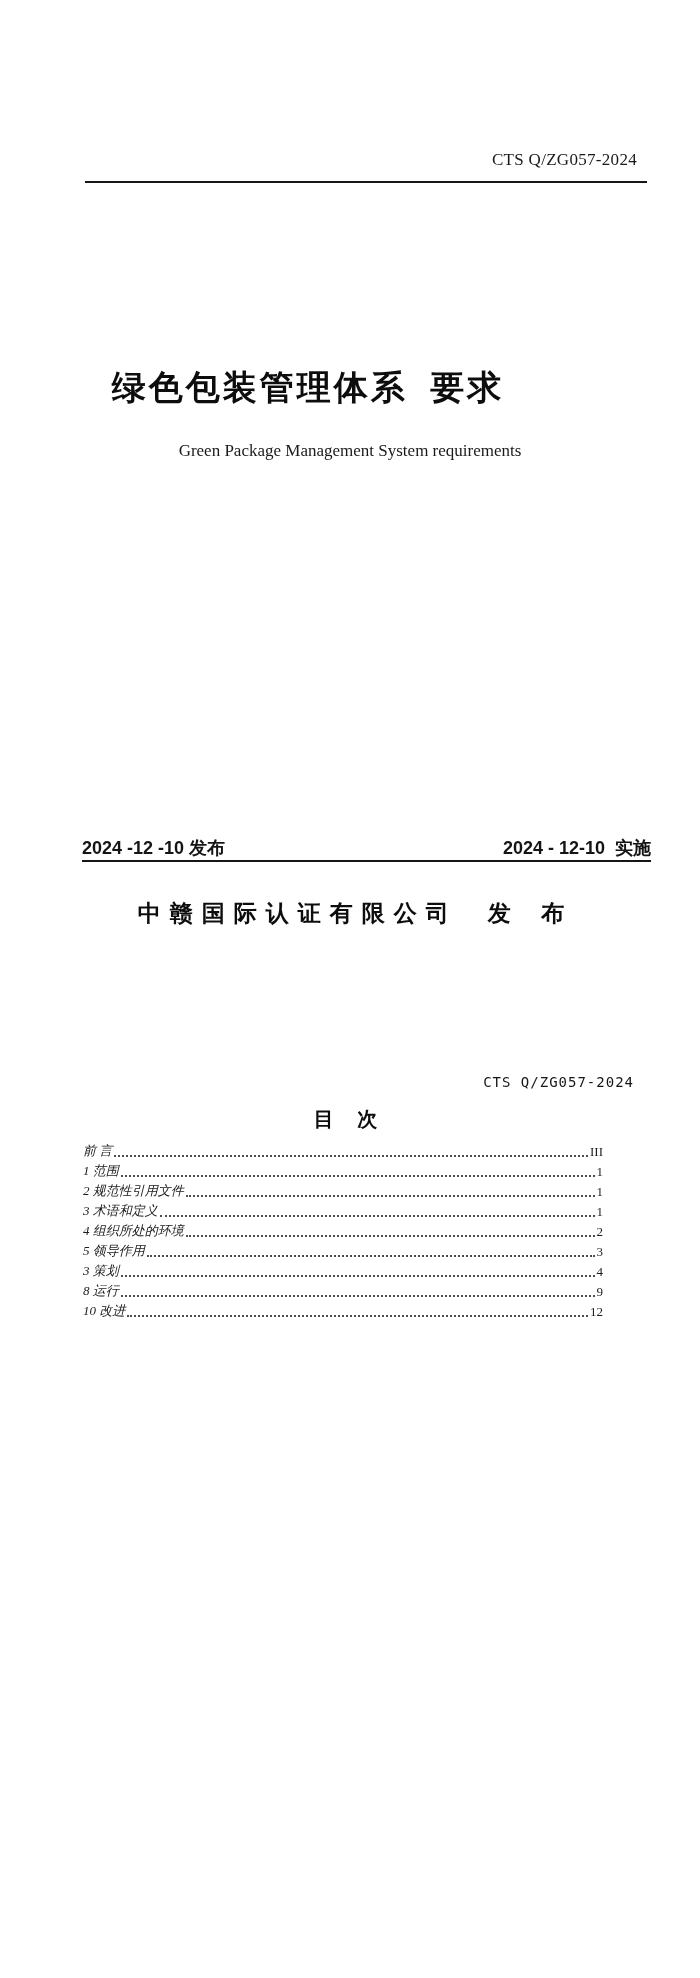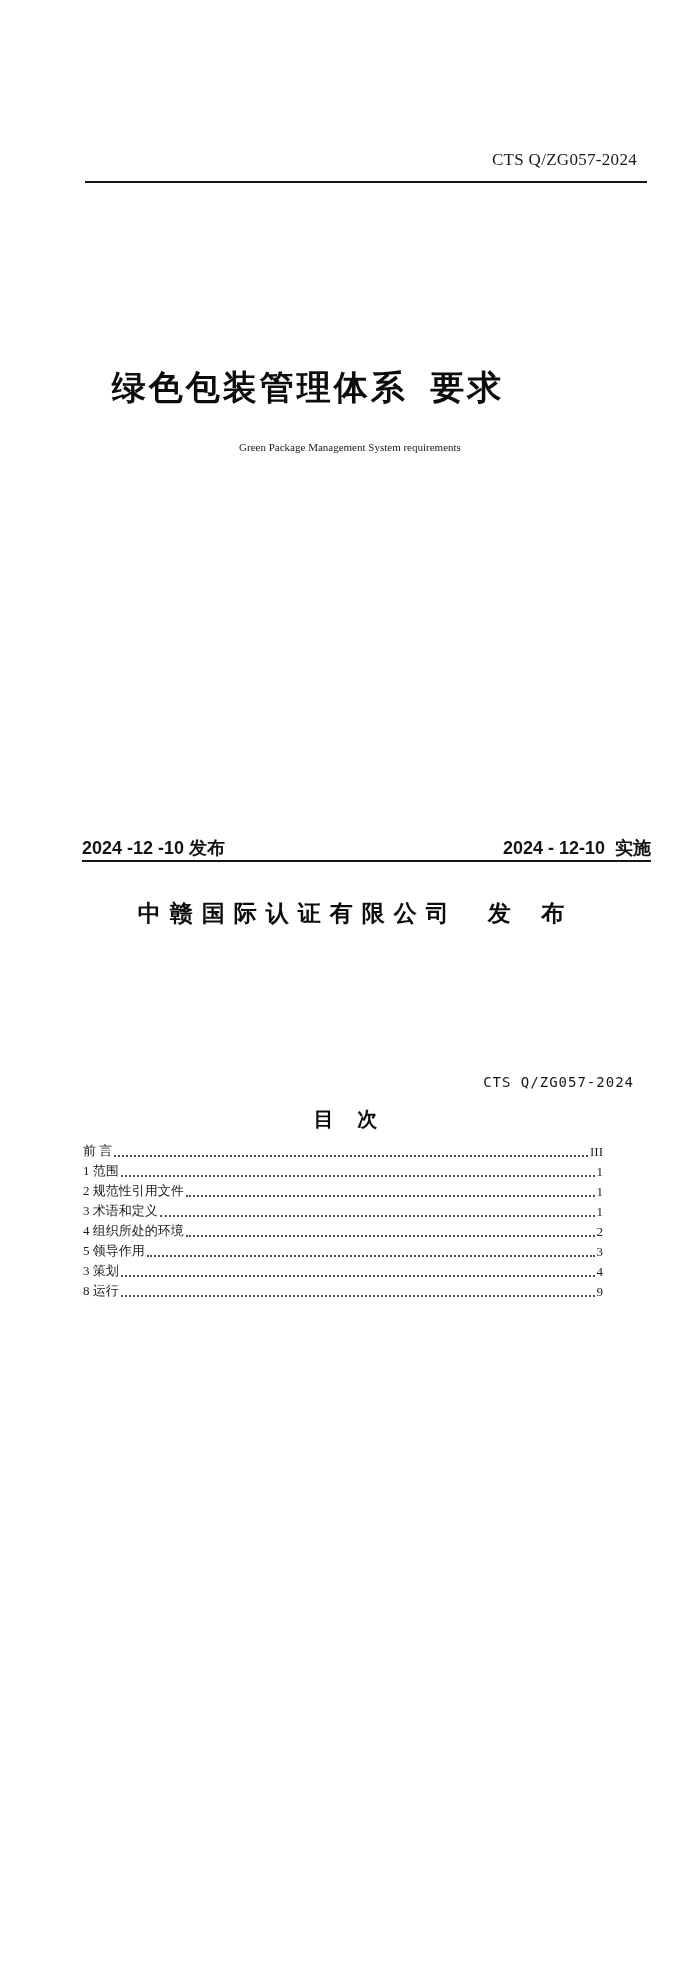--- a/index.html
+++ b/index.html
@@ -18,21 +18,21 @@
   .rule-top {
     top: 181px; left: 85px; width: 562px; height: 2px; background: #161616;
   }
   .doc-title {
     top: 365px; left: 0; width: 616px; text-align: center;
     font-family: "Liberation Sans", sans-serif; font-weight: bold;
     font-size: 34px; letter-spacing: 3px; word-spacing: 10px; color: #0d0d0d;
   }
   .doc-subtitle {
     top: 441px; left: 0; width: 700px; text-align: center;
-    font-family: "Liberation Serif", serif; font-size: 11px; color: #1a1a1a;
+    font-family: "Liberation Serif", serif; font-size: 17px; color: #1a1a1a;
   }
   .dates-row {
     top: 836px; left: 82px; width: 569px;
     display: flex; justify-content: space-between; align-items: baseline;
     font-family: "Liberation Sans", sans-serif; font-weight: 600;
     font-size: 18px; color: #141414; white-space: pre;
   }
   .rule-bottom {
     top: 860px; left: 82px; width: 569px; height: 2px; background: #161616;
   }
@@ -53,21 +53,21 @@
   .toc-title {
     top: 1106px; left: 0; width: 700px; text-align: center;
     font-family: "Liberation Sans", sans-serif; font-weight: bold;
     font-size: 20px; letter-spacing: 9px; color: #0d0d0d;
   }
   .toc-list { top: 1140px; left: 83px; width: 520px; }
   .toc-row {
     display: flex; align-items: flex-end; height: 20px;
     font-family: "Liberation Serif", serif; font-size: 13px; color: #1c1c1c;
   }
-  .toc-label { white-space: pre; flex: 0 0 auto; }
+  .toc-label { white-space: pre; flex: 0 0 auto; font-style: italic; }
   .toc-leader {
     flex: 1 1 auto; border-bottom: 2px dotted #4d4d4d;
     margin: 0 2px 3px 2px; min-width: 20px;
   }
   .toc-pagenum { flex: 0 0 auto; white-space: pre; }
 </style>
 </head>
 <body>
 
 <section>
@@ -144,15 +144,20 @@
     </div>
 
 
     <div class="toc-row">
       <span class="toc-label">8 运行</span>
       <span class="toc-leader"></span>
       <span class="toc-pagenum">9</span>
     </div>
 
 
+    <div class="toc-row">
+      <span class="toc-label">10 改进</span>
+      <span class="toc-leader"></span>
+      <span class="toc-pagenum">12</span>
+    </div>
 
   </div>
 </section>
 
 </body></html>

